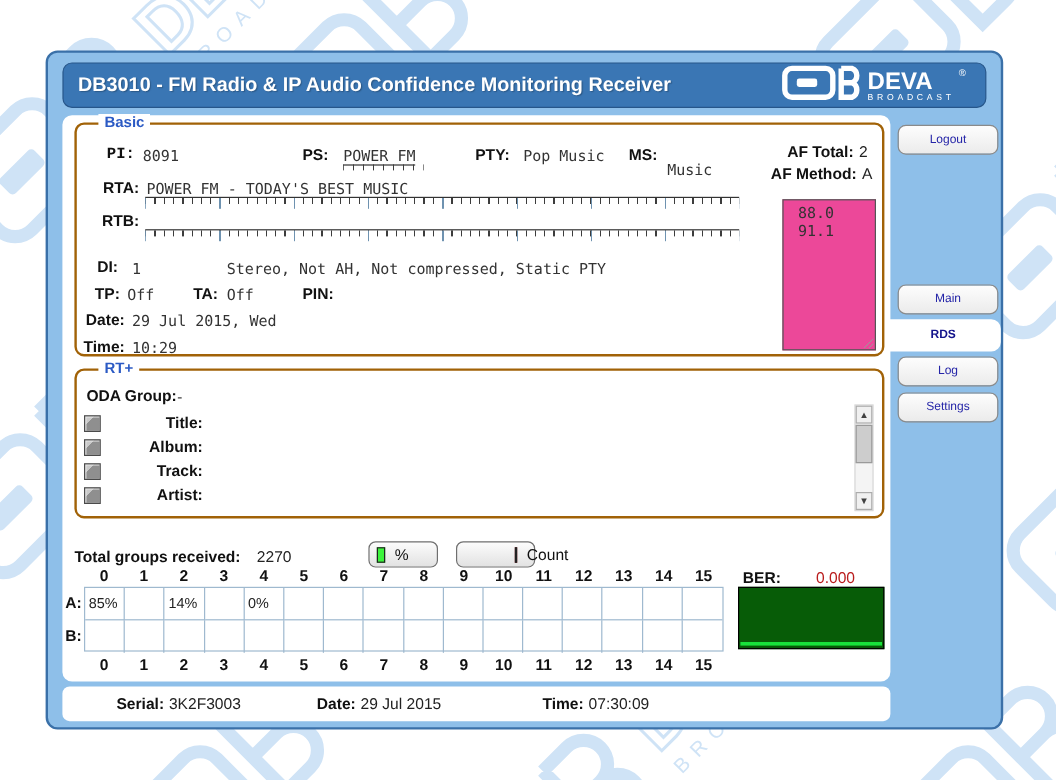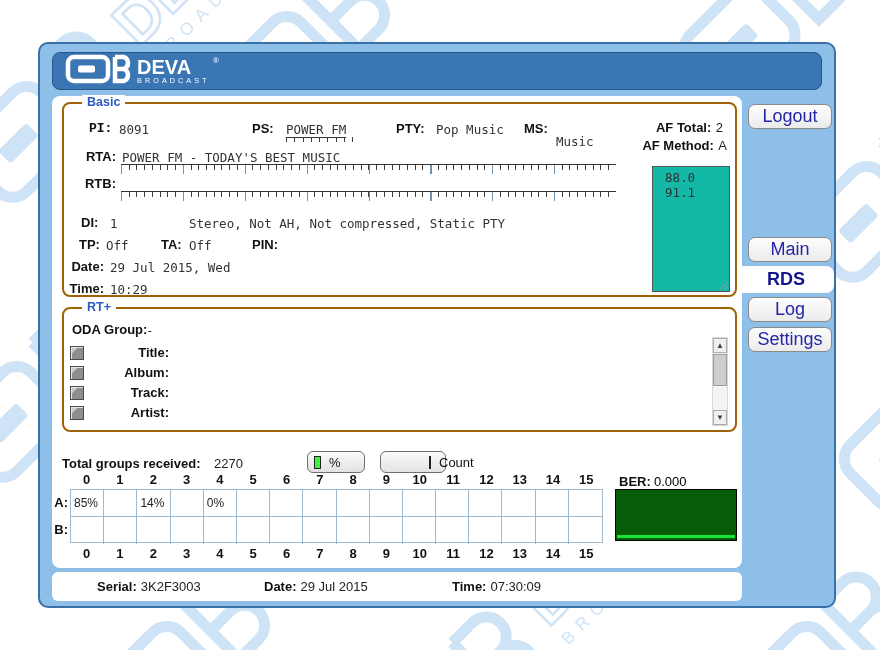--- a/index.html
+++ b/index.html
@@ -27,36 +27,36 @@
   .ruler{position:absolute;height:9px;border-top:1px solid #333;
     background-image:
       repeating-linear-gradient(90deg,#6e92b0 0 1px,transparent 1px 61.9px),
       repeating-linear-gradient(90deg,#3c3c3c 0 1px,transparent 1px 7.73px);
     background-size:100% 9px,100% 5px;background-repeat:no-repeat;}
   .ruler-ps{position:absolute;height:5px;
     background-image:repeating-linear-gradient(90deg,#3c3c3c 0 1px,transparent 1px 8.3px);
     background-size:100% 5px;background-repeat:no-repeat;}
   .ps-val{border-bottom:1px solid #333;}
   
-  .afbox{position:absolute;border:1px solid #555;background:#14b8a6;padding:3px 2px 3px 12px;box-sizing:border-box;}
+  .afbox{position:absolute;border:1px solid #555;background:#ec4899;padding:3px 2px 3px 12px;box-sizing:border-box;}
   .grip{position:absolute;right:1px;bottom:1px;width:10px;height:10px;
     background:repeating-linear-gradient(135deg,transparent 0 2px,#9a9a9a 2px 3px);
     clip-path:polygon(100% 0,100% 100%,0 100%);cursor:nwse-resize;}
   
   .rt-icon{position:absolute;width:12px;height:12px;background:linear-gradient(135deg,#c9c9c9 0 30%,#8f8f8f 30%);
     border:1px solid #4a4a4a;box-shadow:inset 1px 1px 0 #e8e8e8;}
   .rt-lbl{position:absolute;width:95px;text-align:right;}
   
   .sb{position:absolute;width:16px;background:#f4f4f4;border:1px solid #d8d8d8;box-sizing:border-box;}
   .sb-btn{position:absolute;left:0;width:14px;height:15px;background:#f0f0f0;border:1px solid #ababab;
     box-sizing:border-box;display:flex;align-items:center;justify-content:center;font-size:8px;color:#404040;cursor:pointer;}
   .sb-thumb{position:absolute;left:0;width:14px;height:32px;background:#cdcdcd;border:1px solid #9a9a9a;box-sizing:border-box;cursor:grab;}
   
   .navbtn{position:absolute;left:2px;width:84px;height:25px;border:1px solid #8a8a8a;border-radius:7px;
-    background:linear-gradient(#fdfdfd,#ebebeb);color:#2525a8;font-size:18px;
+    background:linear-gradient(#fdfdfd,#ebebeb);color:#2525a8;font-size:10px;
     display:flex;align-items:center;justify-content:center;cursor:pointer;box-sizing:border-box;}
   .navbtn.active{left:-8px;width:96px;height:27px;background:#ffffff;border:none;border-radius:0 8px 8px 0;
     font-weight:bold;color:#14148c;}
   .side{position:absolute;left:706px;top:52px;width:88px;height:460px;}
   
   .gbtn{position:absolute;height:22px;border:1px solid #6f6f6f;border-radius:6px;
     background:linear-gradient(#fcfcfc,#e2e2e2);display:flex;align-items:center;gap:8px;
     padding:0 10px 0 6px;box-sizing:border-box;font-size:13px;color:#111;cursor:pointer;}
   .ind{width:7px;height:13px;border:1px solid #222;box-sizing:border-box;}
   
@@ -171,20 +171,21 @@
      <rect x="38" y="45" width="40" height="18" rx="4" fill="#cfe3f6"></rect>
      <text x="210" y="72" font-family="Liberation Sans,sans-serif" font-size="62" font-weight="bold" fill="none" stroke="#cfe3f6" stroke-width="2.5">DEVA</text>
      <text x="392" y="30" font-family="Liberation Sans,sans-serif" font-size="18" fill="#cfe3f6">®</text>
      <text x="212" y="98" font-family="Liberation Sans,sans-serif" font-size="17" letter-spacing="8" fill="#cfe3f6">BROADCAST</text>
     </svg></div>
     </div>
 
 <div class="window">
 
   <div class="titlebar">
+    <span class="title">DB3010 - FM Radio &amp; IP Audio Confidence Monitoring Receiver</span>
     <span>
       <svg width="158" height="32" viewBox="0 0 158 32">
         <g>
           <rect x="3" y="4" width="40" height="24" rx="6" fill="none" stroke="#ffffff" stroke-width="4.5"></rect>
           <rect x="13" y="12.5" width="17" height="7" rx="2" fill="#ffffff"></rect>
           <path d="M50 4 h9 a6.5 6.5 0 0 1 0 12 h-9 m9 0 a6.5 6.5 0 0 1 0 12 h-9 V4" fill="none" stroke="#ffffff" stroke-width="4.5"></path>
         </g>
         <text id="wm-deva-main" x="72" y="21" font-family="Liberation Sans,sans-serif" font-size="20" font-weight="bold" fill="#ffffff">DEVA</text>
         <text id="wm-reg-main" x="148" y="10" font-family="Liberation Sans,sans-serif" font-size="8" fill="#ffffff">®</text>
         <text id="wm-bc-main" x="72" y="30" font-family="Liberation Sans,sans-serif" font-size="7.2" letter-spacing="3.1" fill="#ffffff">BROADCAST</text>
@@ -350,21 +351,21 @@
           <span>9</span>
           <span>10</span>
           <span>11</span>
           <span>12</span>
           <span>13</span>
           <span>14</span>
           <span>15</span>
         </div>
 
     <span class="lbl abs" style="left:567px;top:378px;">BER:</span>
-    <span class="abs" style="left:602px;top:378px;font-size:13px;color:#000000;">0.000</span>
+    <span class="abs" style="left:628px;top:378px;font-size:13px;color:#b91c1c;">0.000</span>
     <div class="berbox">
       <div class="berstrip"></div>
     </div>
   </div>
 
   <div class="side">
     <div class="navbtn" style="top:8px;">Logout</div>
     <div class="navbtn" style="top:141px;">Main</div>
     <div class="navbtn active" style="top:170px;">RDS</div>
     <div class="navbtn" style="top:201px;">Log</div>

